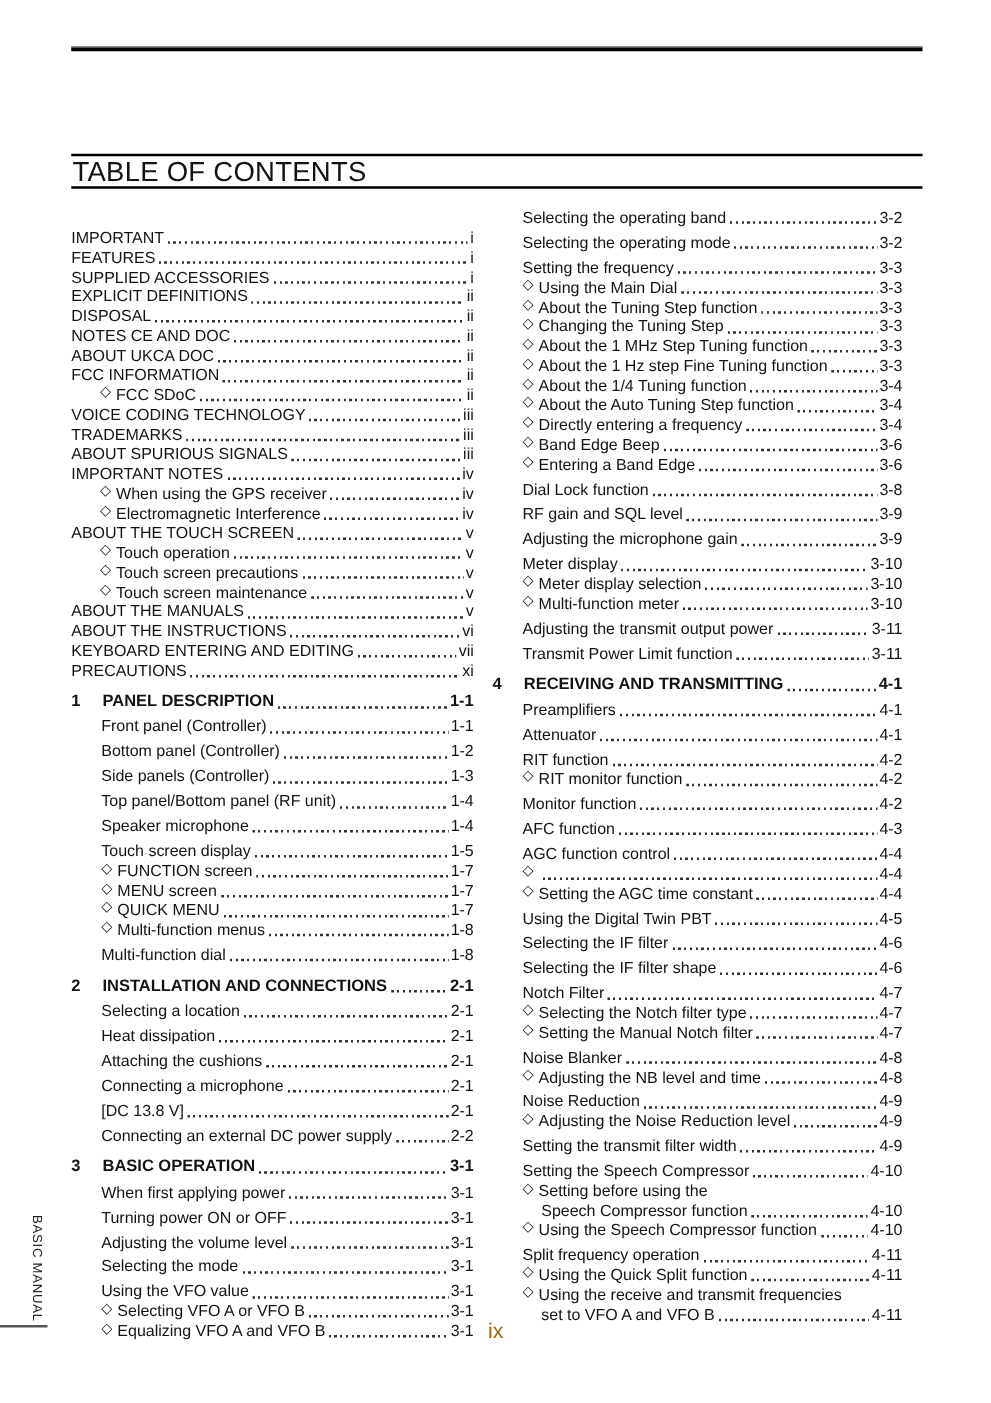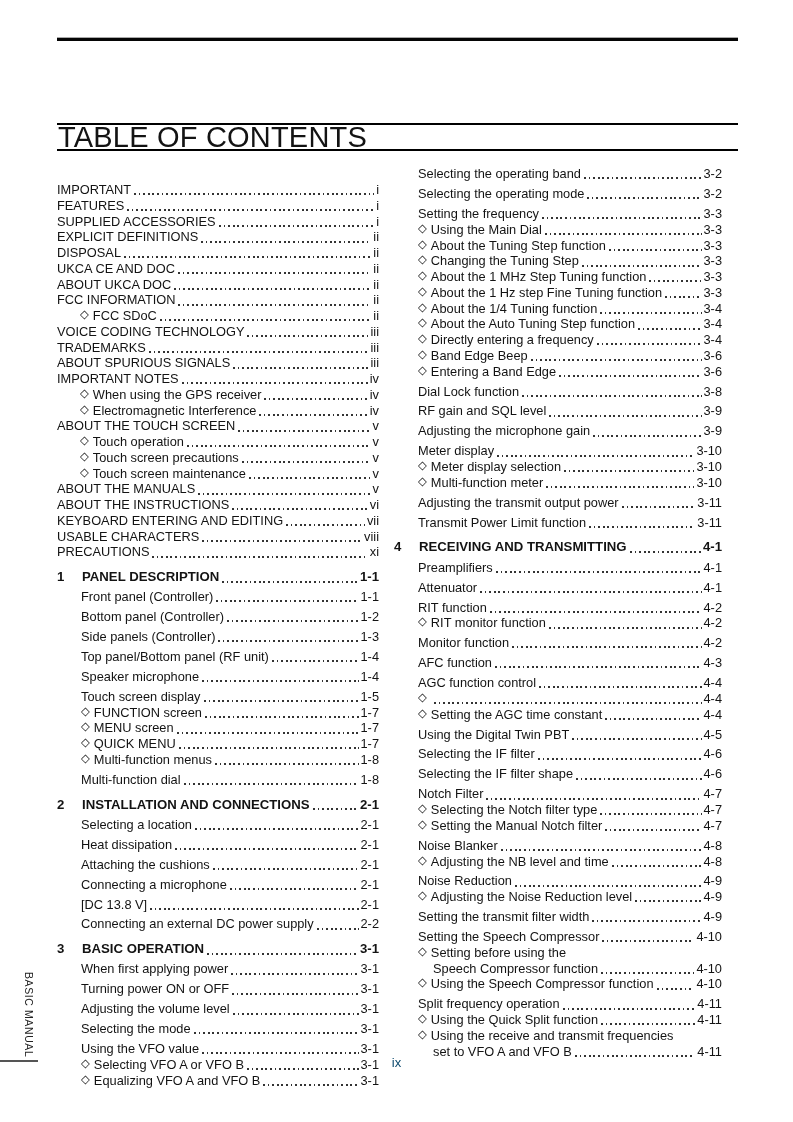--- a/index.html
+++ b/index.html
@@ -11,21 +11,21 @@
   .top-rule {
     position:absolute; left:57px; top:37px; width:681px; height:4px;
     border-top:1px solid #aaa; background:#050505; box-sizing:border-box;
   }
   .toc-heading {
     position:absolute; left:57px; top:123px; width:681px;
     border-top:2px solid #000; border-bottom:2px solid #000;
   }
   .toc-heading h1 {
     margin:0; padding:1px 0 0 1px;
-    font-size:29px; line-height:23px; font-weight:400; letter-spacing:0.2px;
+    font-size:22px; line-height:23px; font-weight:400; letter-spacing:0.2px;
   }
   .col {
     position:absolute; top:162px;
     font-size:12.8px; line-height:15.75px;
   }
   .col-left  { left:57px;  width:322px;margin-top:20px; }
   .col-right { left:394px; width:328px; }
 
   .row { display:flex; align-items:flex-end; }
   .row .label { white-space:nowrap; }
@@ -53,21 +53,21 @@
   .sidebar-label {
     position:absolute; left:23px; top:972px;
     writing-mode:vertical-rl; text-orientation:mixed;
     font-size:10.5px; letter-spacing:0.6px; color:#222;
   }
   .sidebar-rule {
     position:absolute; left:0; top:1060px; width:38px; height:2px; background:#555;
   }
   .page-num {
     position:absolute; left:0; top:1055px; width:793px;
-    text-align:center; font-size:13px; color:#0c4a6e;
+    text-align:center; font-size:17px; color:#a16207;
   }
 </style>
 </head>
 <body>
 
 <div class="top-rule"></div>
 
 <div class="toc-heading">
   <h1>TABLE OF CONTENTS</h1>
 </div>
@@ -92,21 +92,21 @@
       <span class="label">EXPLICIT DEFINITIONS</span>
       <span class="leader"></span>
       <span class="pg">ii</span>
     </div>
     <div class="row front">
       <span class="label">DISPOSAL</span>
       <span class="leader"></span>
       <span class="pg">ii</span>
     </div>
     <div class="row front">
-      <span class="label">UKCA CE AND DOC</span>
+      <span class="label">NOTES CE AND DOC</span>
       <span class="leader"></span>
       <span class="pg">ii</span>
     </div>
     <div class="row front">
       <span class="label">ABOUT UKCA DOC</span>
       <span class="leader"></span>
       <span class="pg">ii</span>
     </div>
     <div class="row front">
       <span class="label">FCC INFORMATION</span>
@@ -181,25 +181,20 @@
     </div>
     <div class="row front">
       <span class="label">ABOUT THE INSTRUCTIONS</span>
       <span class="leader"></span>
       <span class="pg">vi</span>
     </div>
     <div class="row front">
       <span class="label">KEYBOARD ENTERING AND EDITING</span>
       <span class="leader"></span>
       <span class="pg">vii</span>
-    </div>
-    <div class="row front">
-      <span class="label">USABLE CHARACTERS</span>
-      <span class="leader"></span>
-      <span class="pg">viii</span>
     </div>
     <div class="row front">
       <span class="label">PRECAUTIONS</span>
       <span class="leader"></span>
       <span class="pg">xi</span>
     </div>
     <div class="row section">
       <span class="num">1</span>
       <span class="label">PANEL DESCRIPTION</span>
       <span class="leader"></span>

